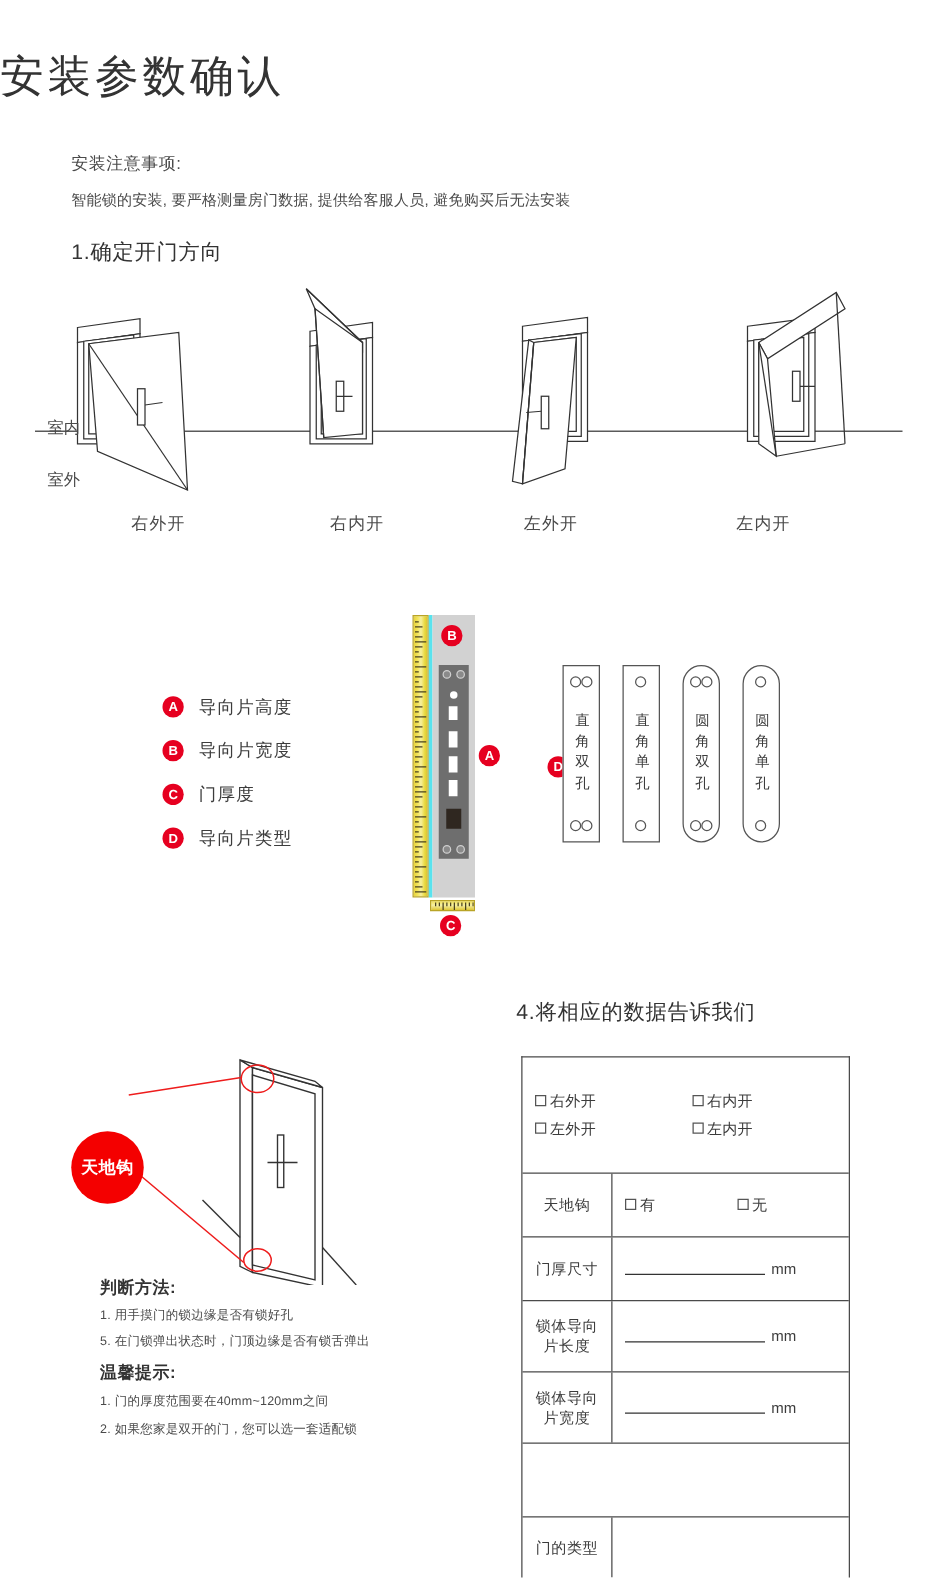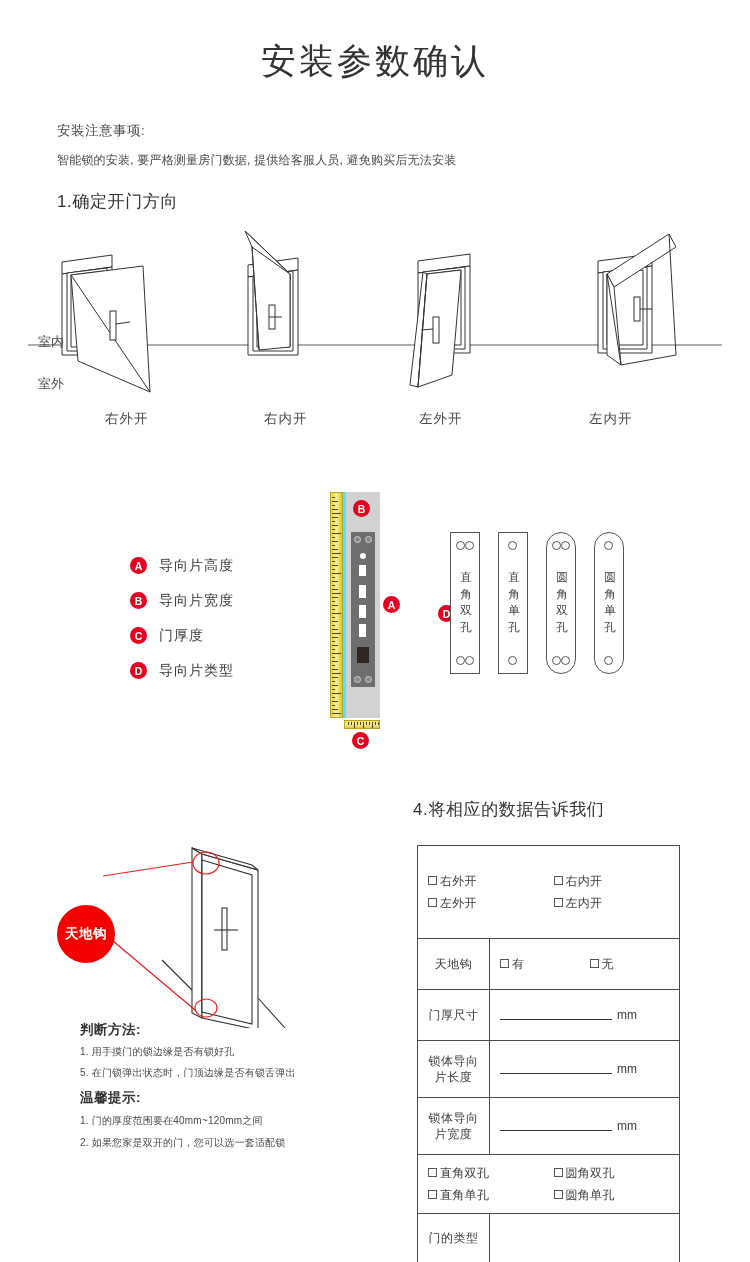--- a/index.html
+++ b/index.html
@@ -6,21 +6,21 @@
   body{
     width:750px;height:1262px;position:relative;overflow:hidden;
     font-family:"Liberation Sans","DejaVu Sans",sans-serif;
     color:#3c3c3c;
     -webkit-font-smoothing:antialiased;
   }
   .page{position:absolute;inset:0;}
 
   
   .title{
-    position:absolute;left:0;top:38px;width:750px;text-align:center;
+    position:absolute;left:0;top:38px;width:750px;text-align:left;
     font-size:35px;letter-spacing:3px;color:#333;font-weight:400;
   }
   .notice-head{position:absolute;left:57px;top:122px;font-size:13.5px;color:#4a4a4a;letter-spacing:.5px;}
   .notice-body{position:absolute;left:57px;top:152px;font-size:12px;color:#4a4a4a;letter-spacing:.2px;}
 
   .sec-h{font-size:17px;color:#333;letter-spacing:.6px;position:absolute;}
   #sec1-h{left:57px;top:190px;}
   #sec3-h{left:57px;top:798px;}
   #sec4-h{left:413px;top:798px;}
 
@@ -459,28 +459,20 @@
       </div>
       <div class="fval">
         <div class="blank">
           <span class="rule"></span>
           <span>mm</span>
         </div>
       </div>
     </div>
 
     <div class="frow r-type">
-      <div class="fval">
-        <div class="opts">
-          <div class="opt w2"><span class="cb"></span><span>直角双孔</span></div>
-          <div class="opt w2"><span class="cb"></span><span>圆角双孔</span></div>
-          <div class="opt w2"><span class="cb"></span><span>直角单孔</span></div>
-          <div class="opt w2"><span class="cb"></span><span>圆角单孔</span></div>
-        </div>
-      </div>
     </div>
 
     <div class="frow r-door">
       <div class="fkey">门的类型</div>
     </div>
   </div>
 
 </div>
 
 </body></html>

